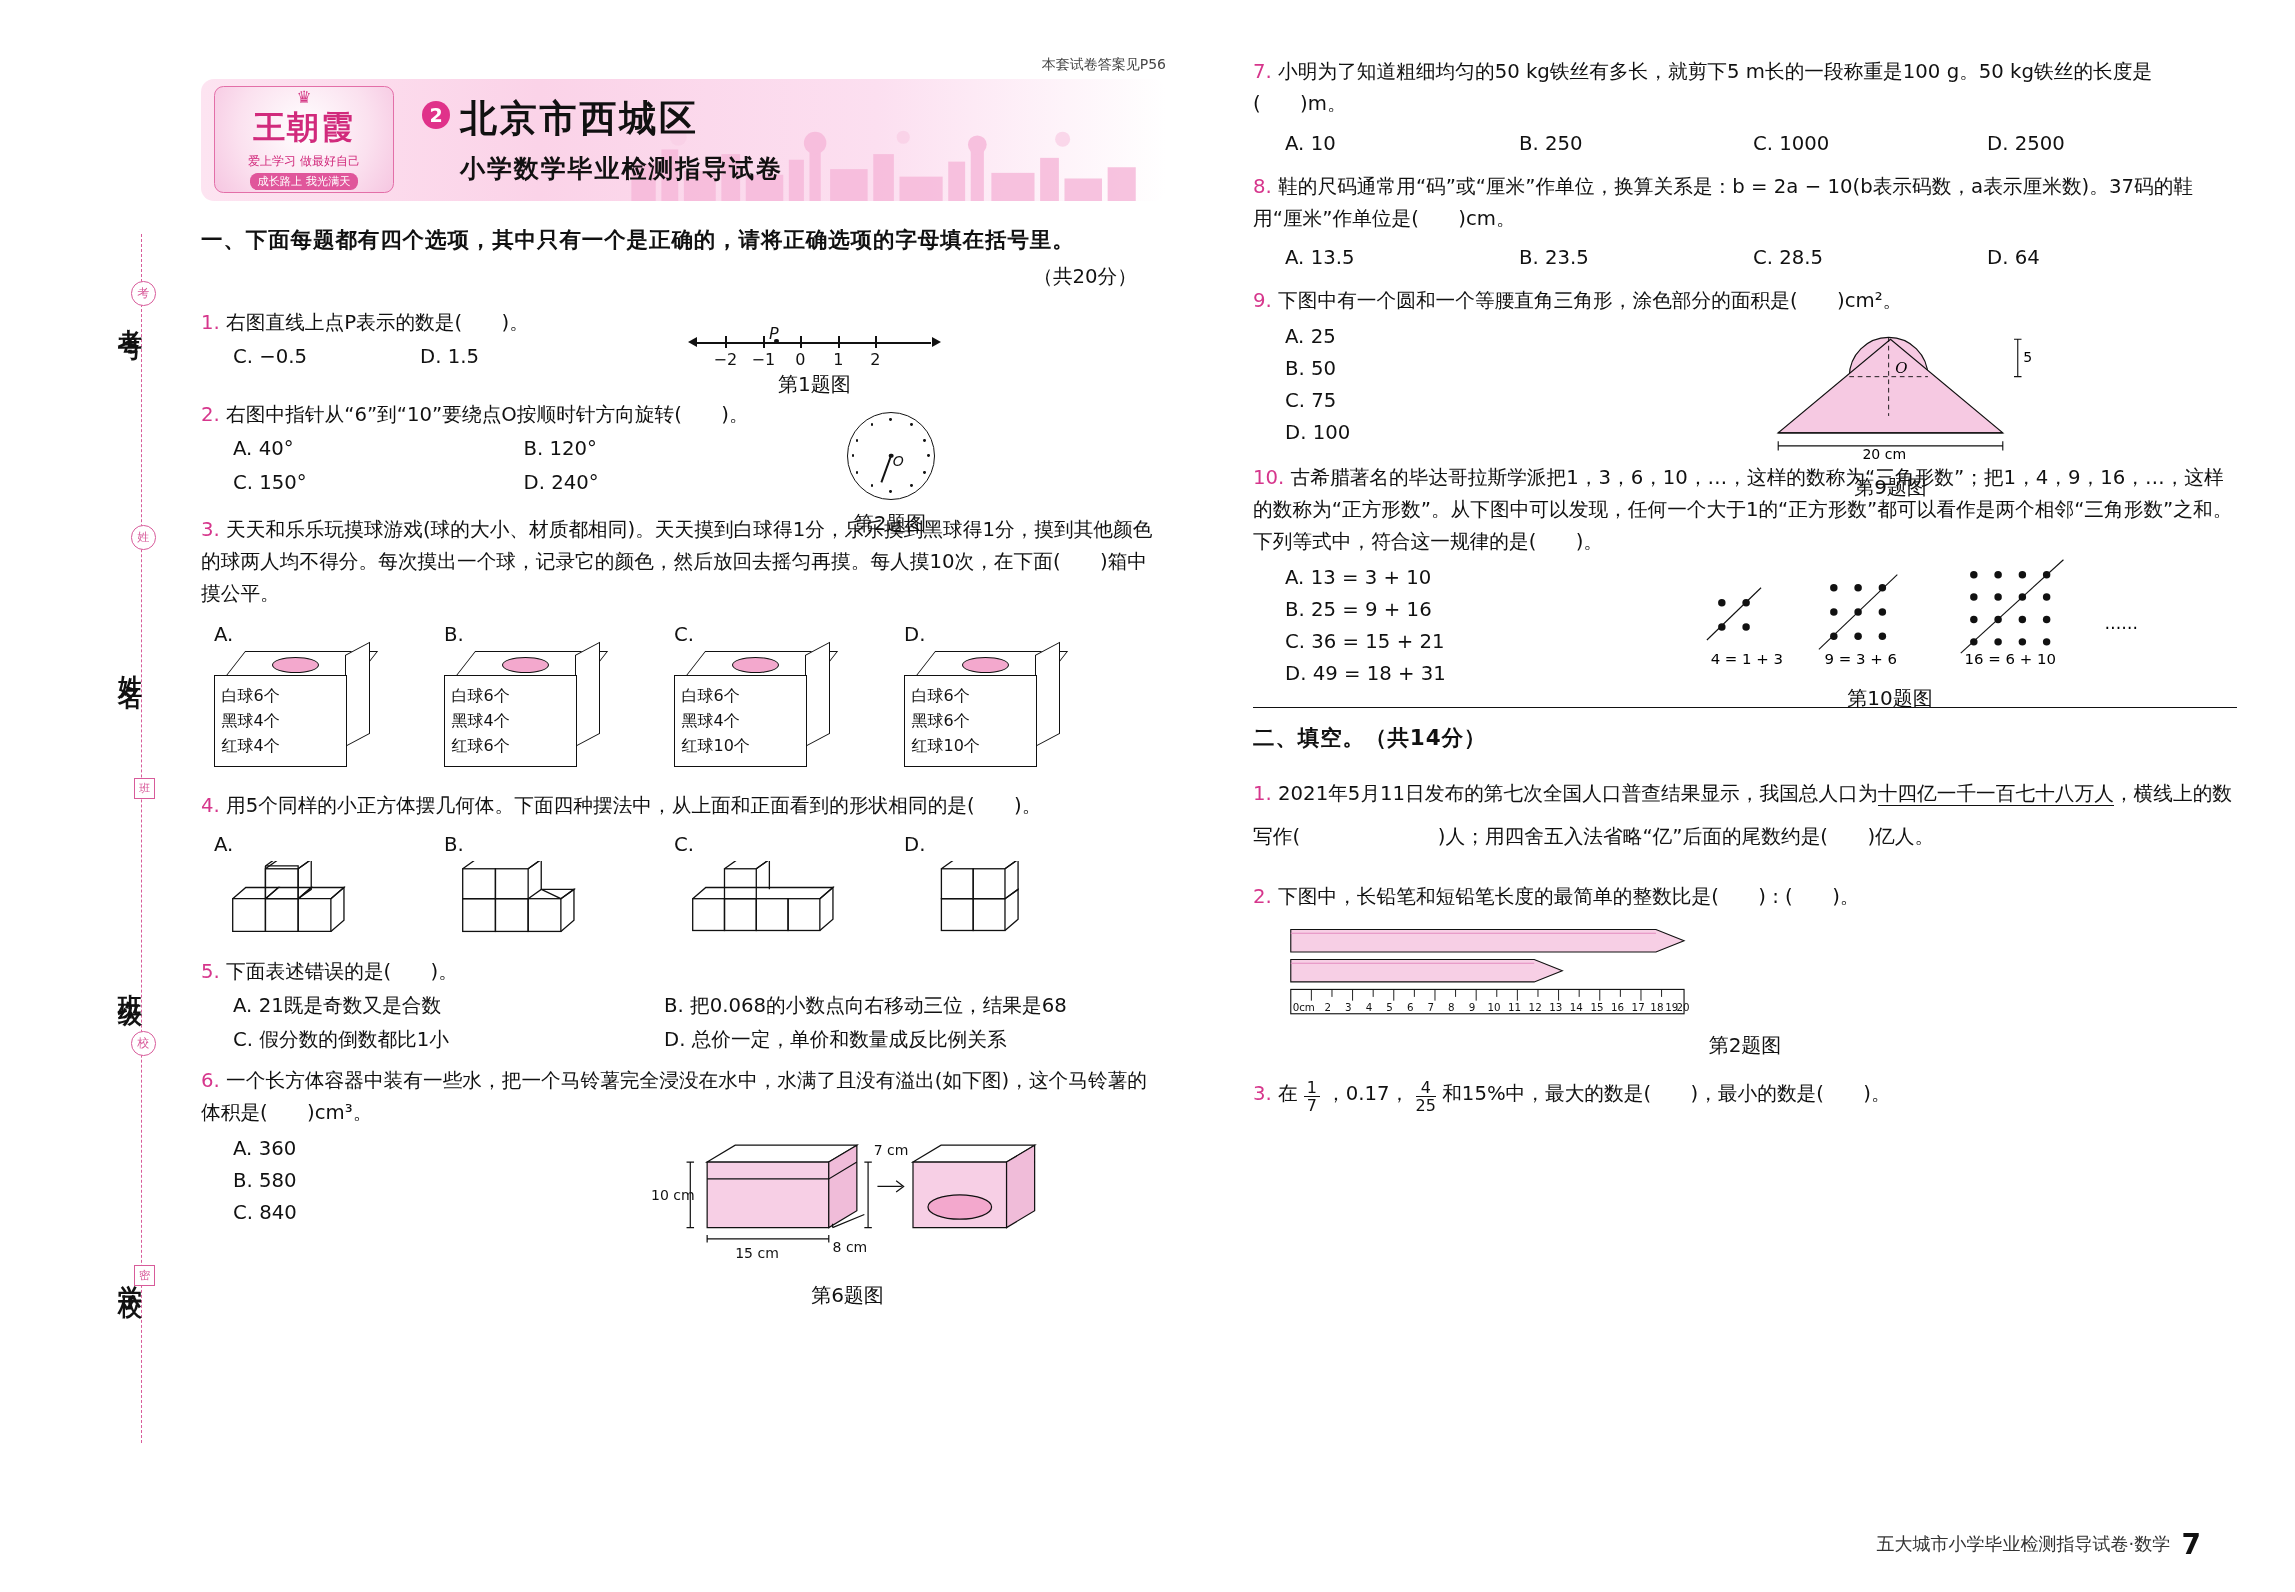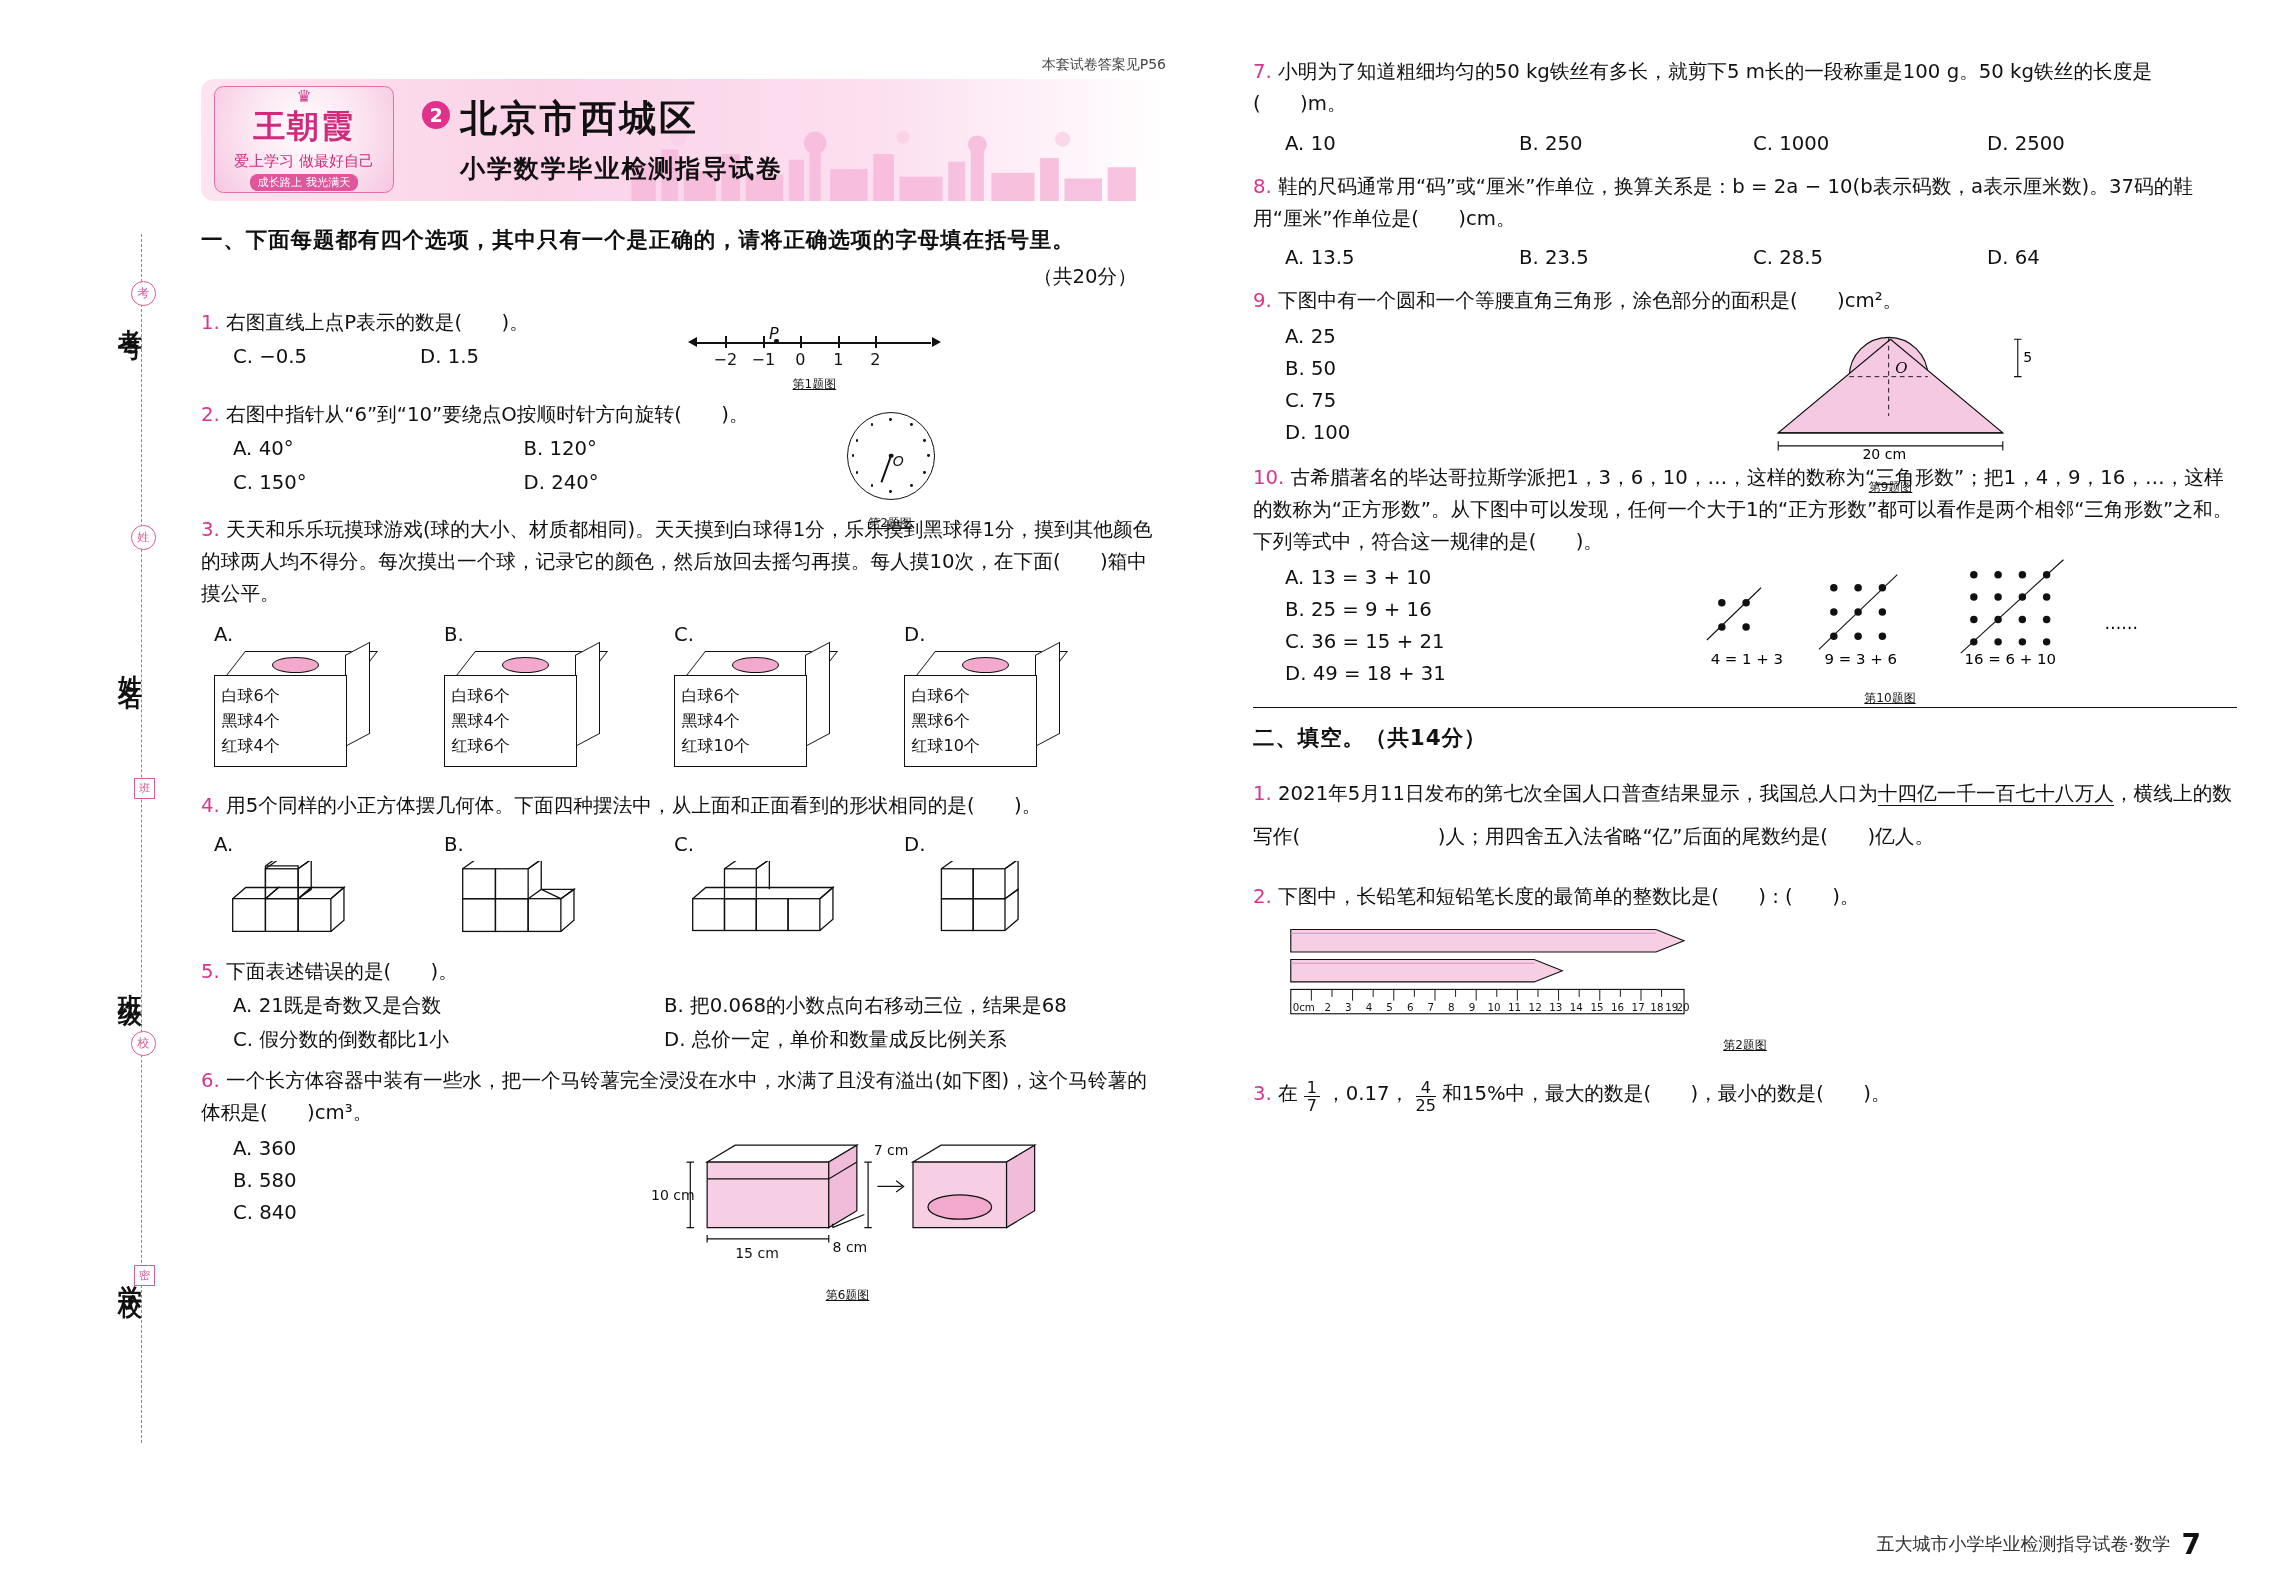--- a/index.html
+++ b/index.html
@@ -18,34 +18,34 @@
   
   .banner{position:relative;margin-top:22.5px;height:122px;border-radius:13px;
     background:linear-gradient(90deg,#fde4f1 0%,#fbd3e8 35%,#fcdff0 70%,#ffffff 100%);
     overflow:hidden;}
   .sky{position:absolute;bottom:0;right:19px;height:75px;width:525px;}
   .logo{position:absolute;left:13px;top:7.5px;width:178px;height:105px;border-radius:9.4px;
     background:radial-gradient(circle at 50% 40%,#ffffff 0%,#fbe1ef 60%,#f6c6e1 100%);
     border:1.9px solid #e36fa8;display:flex;flex-direction:column;align-items:center;justify-content:center;}
   .logo .crown{font-size:17px;color:#d43b86;line-height:1;}
   .logo .lg-name{font-size:32px;font-weight:bold;color:#d12a7c;letter-spacing:1.9px;font-family:"DejaVu Sans","Liberation Sans",sans-serif;}
-  .logo .lg-sub{font-size:15px;color:#d12a7c;margin-top:2.8px;}
+  .logo .lg-sub{font-size:12px;color:#d12a7c;margin-top:2.8px;}
   .logo .lg-bot{margin-top:3.7px;font-size:11.2px;color:#fff;background:#e0569b;border-radius:7.5px;padding:0.9px 7.5px;}
   .banner .num{position:absolute;left:221px;top:22.5px;width:28px;height:28px;border-radius:50%;background:#e0328a;color:#fff;font-size:19px;text-align:center;line-height:28px;font-weight:bold;}
   .banner .t1{position:absolute;left:259px;top:15px;font-size:37px;font-weight:bold;color:#111;letter-spacing:2.8px;}
   .banner .t2{position:absolute;left:259px;top:73px;font-size:25px;font-weight:bold;color:#111;letter-spacing:1.9px;}
 
   .secttl{margin-top:24px;font-size:21.5px;font-weight:bold;letter-spacing:0.9px;}
   .score{text-align:right;font-size:19.7px;margin-top:9.4px;margin-right:29px;}
   .q{position:relative;margin-top:17px;font-size:19.7px;line-height:32px;}
   .qnum{color:#d6368c;}
   .opts{display:flex;margin-top:1.9px;padding-left:32px;font-size:19.7px;}
   .opt{width:187px;}
   .optw{width:309px;}
-  .fig-label{text-align:center;font-size:12px;margin-top:3.7px;text-decoration:underline;}
+  .fig-label{text-align:center;font-size:20px;margin-top:3.7px;}
   .nlline{position:relative;height:1.9px;background:#111;width:234px;margin-left:9.4px;}
   .nlarrow{position:absolute;right:-9.4px;top:-4.7px;border-left:9.4px solid #111;border-top:5.6px solid transparent;border-bottom:5.6px solid transparent;}
   .tick{position:absolute;top:-5.6px;width:1.4px;height:11.2px;background:#111;}
   .nlnums{position:relative;height:20.6px;font-size:16px;}
   .nlnums span{position:absolute;top:0;transform:translateX(-50%);}
   .pmark{position:absolute;font-size:16px;font-style:italic;}
 
   
   .clock{width:86px;height:86px;border-radius:50%;border:1.9px solid #111;position:relative;background:#fff;}
   .clock .cc{position:absolute;left:50%;top:50%;width:4.7px;height:4.7px;background:#111;border-radius:50%;transform:translate(-50%,-50%);}

